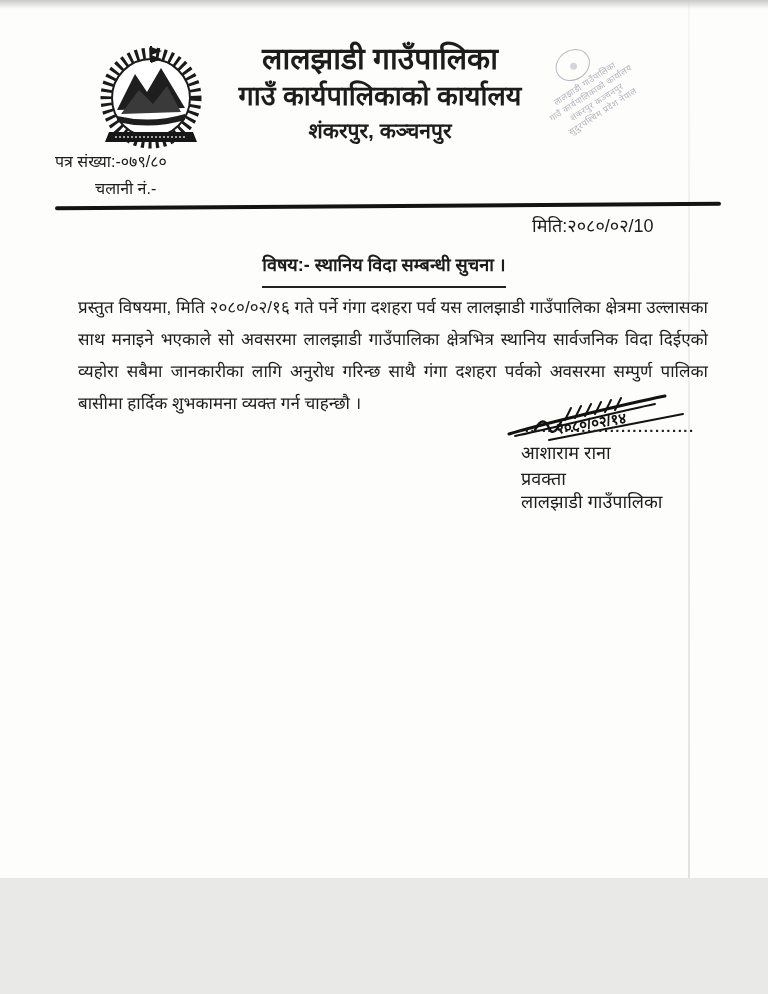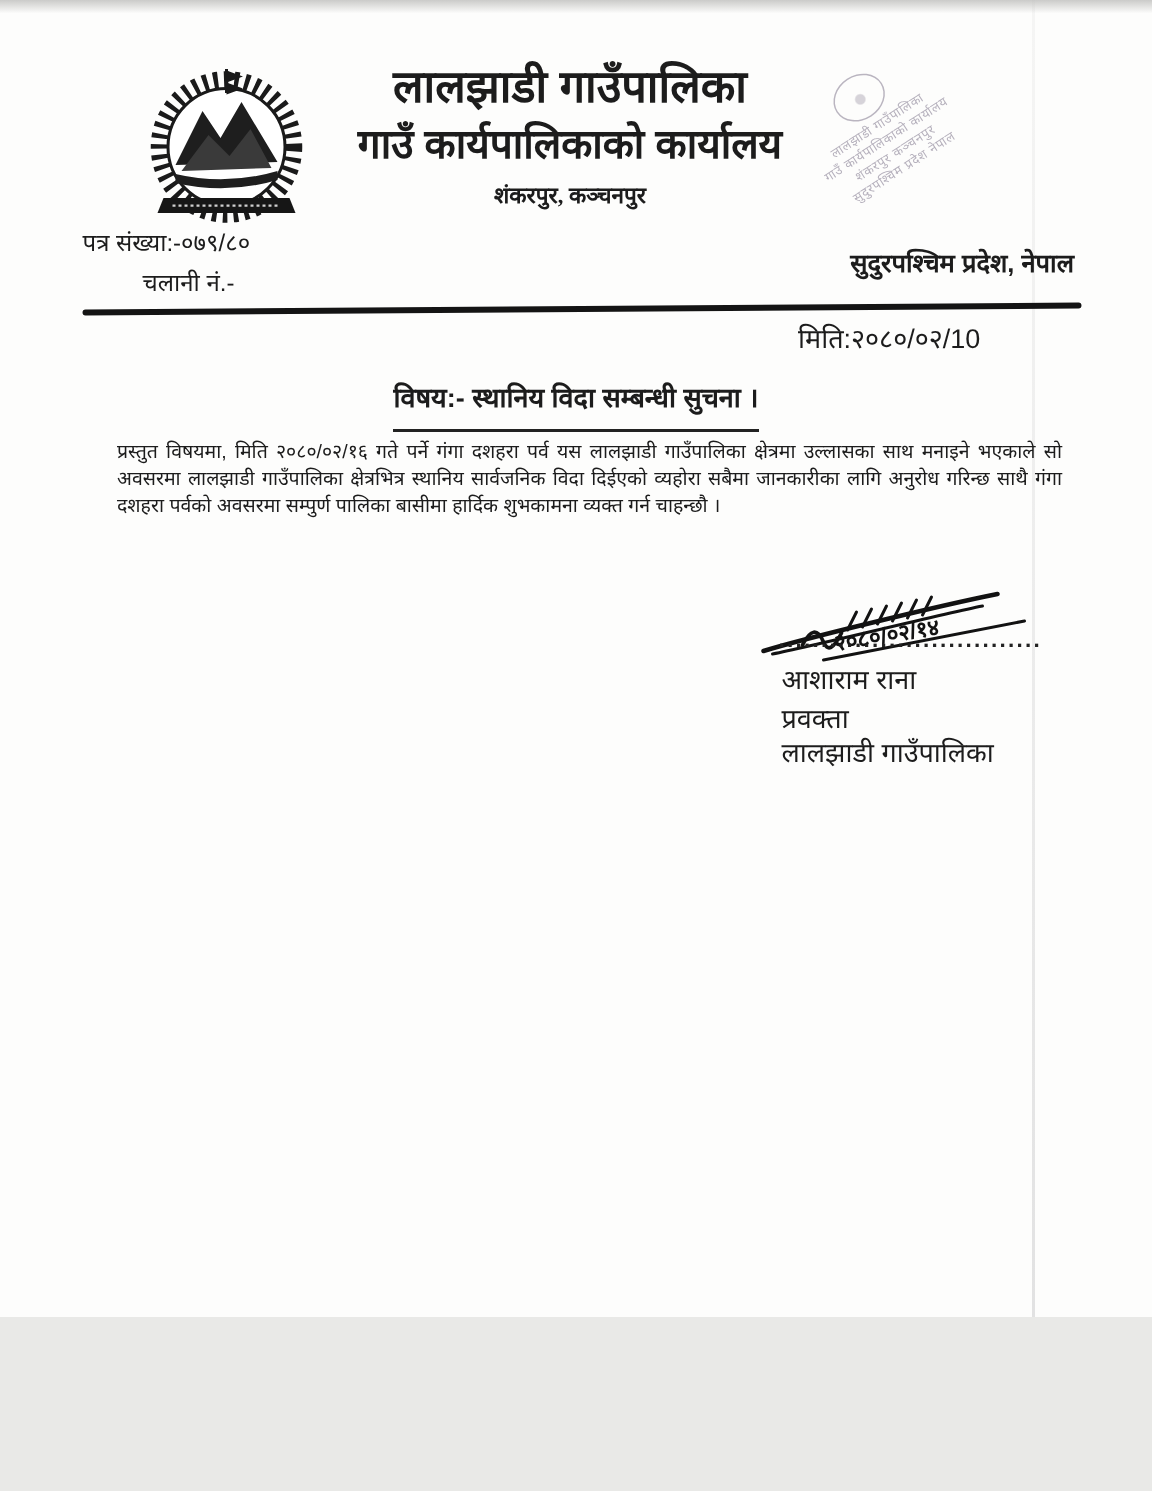--- a/index.html
+++ b/index.html
@@ -20,21 +20,21 @@
   .crease{
     position:absolute;top:0;left:688px;width:2px;height:994px;
     background:linear-gradient(to bottom,rgba(190,190,190,.12),rgba(175,175,178,.38));
   }
   .emblem{position:absolute;left:95px;top:44px;width:112px;height:112px;}
   .header{
     position:absolute;left:180px;top:40px;width:400px;text-align:center;
   }
   .h1{font-size:30px;font-weight:700;line-height:38px;}
   .h2{font-size:27px;font-weight:700;line-height:36px;}
-  .h3{font-size:15px;font-weight:700;line-height:30px;margin-top:2px;font-family:Liberation Serif, serif;}
+  .h3{font-size:21px;font-weight:700;line-height:30px;margin-top:2px;}
   .stamp{
     position:absolute;left:515px;top:42px;width:170px;height:130px;
     transform:rotate(-33deg);transform-origin:50% 50%;
     text-align:center;color:#a49ead;opacity:.8;
   }
   .stamp-emblem{width:34px;height:28px;margin:0 auto 2px auto;
     border:1.5px solid #aaa4b2;border-radius:50%;
     background:
       radial-gradient(circle at 50% 55%, rgba(164,158,173,.55) 0 3px, transparent 4px);
   }
@@ -47,21 +47,21 @@
     background:#141414;transform:rotate(-0.4deg);border-radius:2px;
   }
   .date-line{position:absolute;left:532px;top:213px;font-size:18px;}
   .subject-wrap{position:absolute;left:0;top:252px;width:768px;text-align:center;}
   .subject{
     display:inline-block;font-size:18px;font-weight:600;
     border-bottom:2px solid #222;padding-bottom:10px;
   }
   .body-par{
     position:absolute;left:78px;top:292px;width:630px;margin:0;
-    font-size:13px;line-height:18px;text-align:justify;
+    font-size:17px;line-height:32px;text-align:justify;
   }
   .sig-area{position:absolute;left:505px;top:390px;width:230px;}
   .sig-svg{position:absolute;left:0;top:0;width:220px;height:52px;}
   .dots{position:absolute;left:14px;top:28px;width:200px;font-size:15px;
     font-weight:700;letter-spacing:1.5px;color:#222;white-space:nowrap;overflow:hidden;}
   .sig-name{position:absolute;left:16px;top:50px;font-size:18px;}
   .sig-role{position:absolute;left:16px;top:76px;font-size:18px;}
   .sig-org{position:absolute;left:16px;top:99px;font-size:18px;}
 </style>
 </head>
@@ -99,21 +99,20 @@
   <div class="stamp">
     <div class="stamp-emblem"></div>
     <div class="stamp-line">लालझाडी गाउँपालिका</div>
     <div class="stamp-line">गाउँ कार्यपालिकाको कार्यालय</div>
     <div class="stamp-line">शंकरपुर कञ्चनपुर</div>
     <div class="stamp-line">सुदुरपश्चिम प्रदेश नेपाल</div>
   </div>
 
   <div class="letter-no">पत्र संख्या:-०७९/८०</div>
   <div class="chalani">चलानी नं.-</div>
-  <div class="province">सुदुरपश्चिम प्रदेश, नेपाल</div>
 
   <div class="rule"></div>
 
   <div class="date-line">मिति:२०८०/०२/10</div>
 
   <div class="subject-wrap">
     <span class="subject">विषय:- स्थानिय विदा सम्बन्धी सुचना ।</span>
   </div>
 
   <p class="body-par">प्रस्तुत विषयमा, मिति २०८०/०२/१६ गते पर्ने गंगा दशहरा पर्व यस लालझाडी गाउँपालिका क्षेत्रमा उल्लासका साथ मनाइने भएकाले सो अवसरमा लालझाडी गाउँपालिका क्षेत्रभित्र स्थानिय सार्वजनिक विदा दिईएको व्यहोरा सबैमा जानकारीका लागि अनुरोध गरिन्छ साथै गंगा दशहरा पर्वको अवसरमा सम्पुर्ण पालिका बासीमा हार्दिक शुभकामना व्यक्त गर्न चाहन्छौ ।</p>

